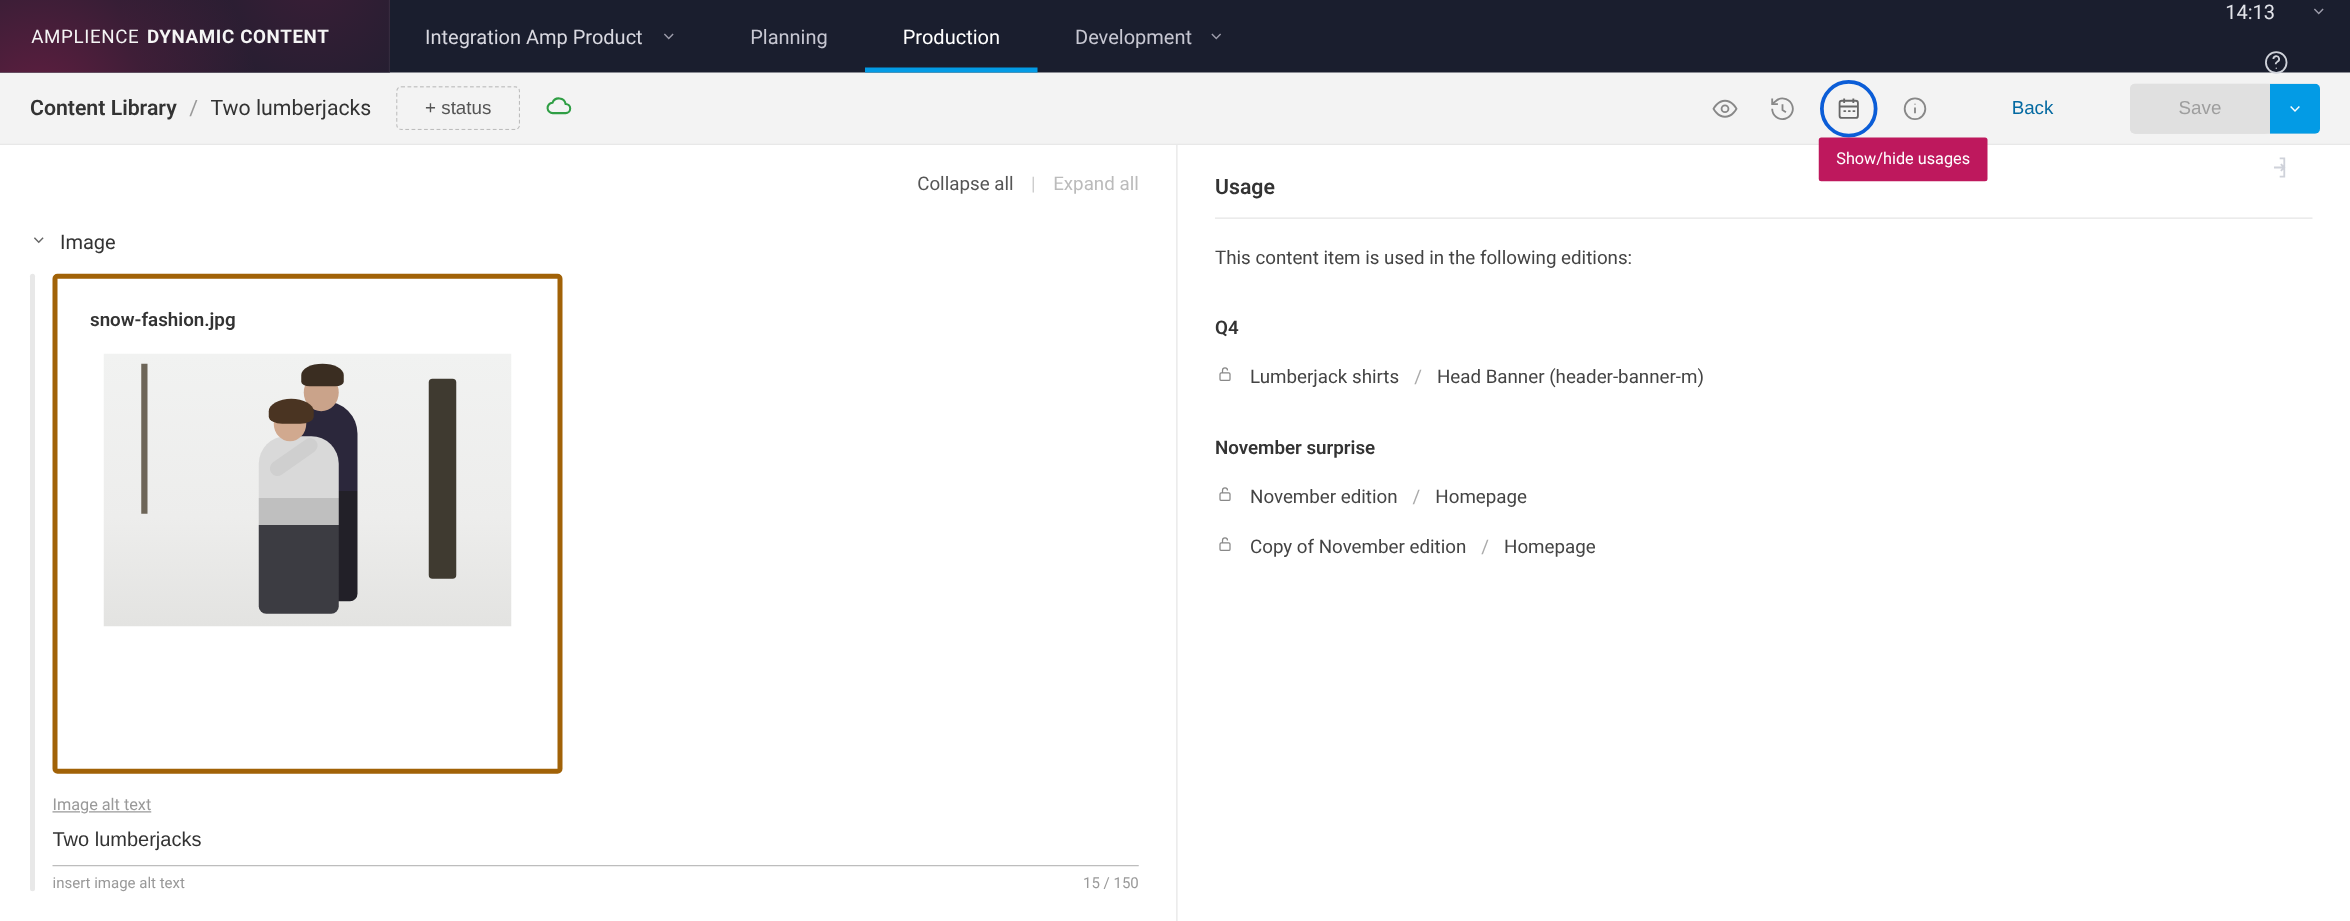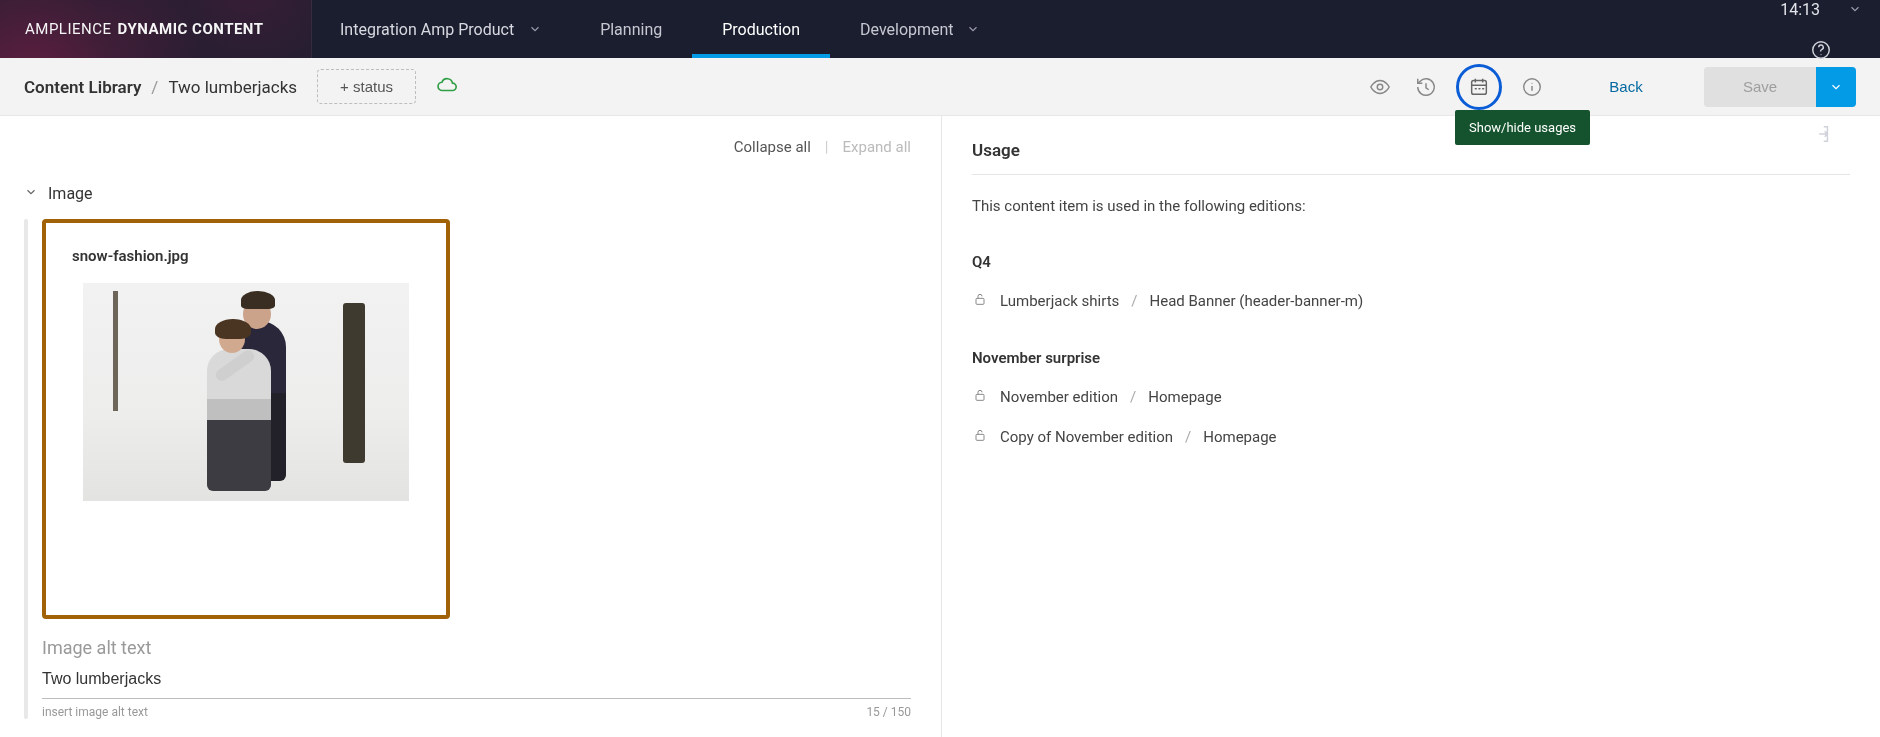--- a/index.html
+++ b/index.html
@@ -95,21 +95,21 @@
       border: 3px solid #0b5dd7;
       border-radius: 50%;
       display:flex; align-items:center; justify-content:center;
       color:#555; cursor:pointer;
     }
     .tooltip-pop {
       position:absolute;
       top: 46px;
       left: 50%;
       transform: translateX(-24px);
-      background:#14532d; color:#fff;
+      background:#be185d; color:#fff;
       padding: 10px 14px; font-size:13px;
       border-radius:2px;
       white-space: nowrap;
       z-index: 10;
     }
     .btn {
       height:40px; min-width:128px;
       border:none; border-radius:4px;
       font-size:15px; cursor:pointer;
       background:#fff; color:#444;
@@ -163,21 +163,21 @@
       position:absolute; left:6px; top:28px; width:64px; height:142px;
       background: linear-gradient(#d9d9d9 0 35%, #bfbfbf 35% 50%, #3c3c42 50% 100%);
       border-radius:22px 22px 6px 6px;
     }
     .headB { position:absolute; left:18px; top:4px; width:26px; height:28px; background:#d1a98f; border-radius:50%; }
     .hairB { position:absolute; left:14px; top:-2px; width:36px; height:20px; background:#4a3422; border-radius:50% 50% 30% 30%; }
     .armB { position:absolute; left:8px; top:26px; width:44px; height:12px; background:#cfcfcf; border-radius:6px; transform: rotate(-35deg); transform-origin: right center; }
     .below-thumb { height: 80px; }
 
     .alt-field { }
-    .alt-label { font-size:18px; color:#999; margin-bottom:8px; }
+    .alt-label { font-size:13px; color:#999; margin-bottom:8px;text-decoration:underline; }
     .alt-input {
       width: 100%; border:none; border-bottom:1px solid #bdbdbd;
       font-size:16px; padding: 4px 0 10px 0; outline:none; color:#333;
     }
     .alt-under { display:flex; justify-content:space-between; font-size:12px; color:#999; margin-top:6px; }
 
     
     .usage-h { font-size:17px; font-weight:600; padding-bottom:14px; border-bottom:1px solid #e5e5e5; }
     .usage-desc { margin-top:22px; font-size:15px; color:#444; }
     .group-name { margin-top:38px; font-weight:600; font-size:15px; }

